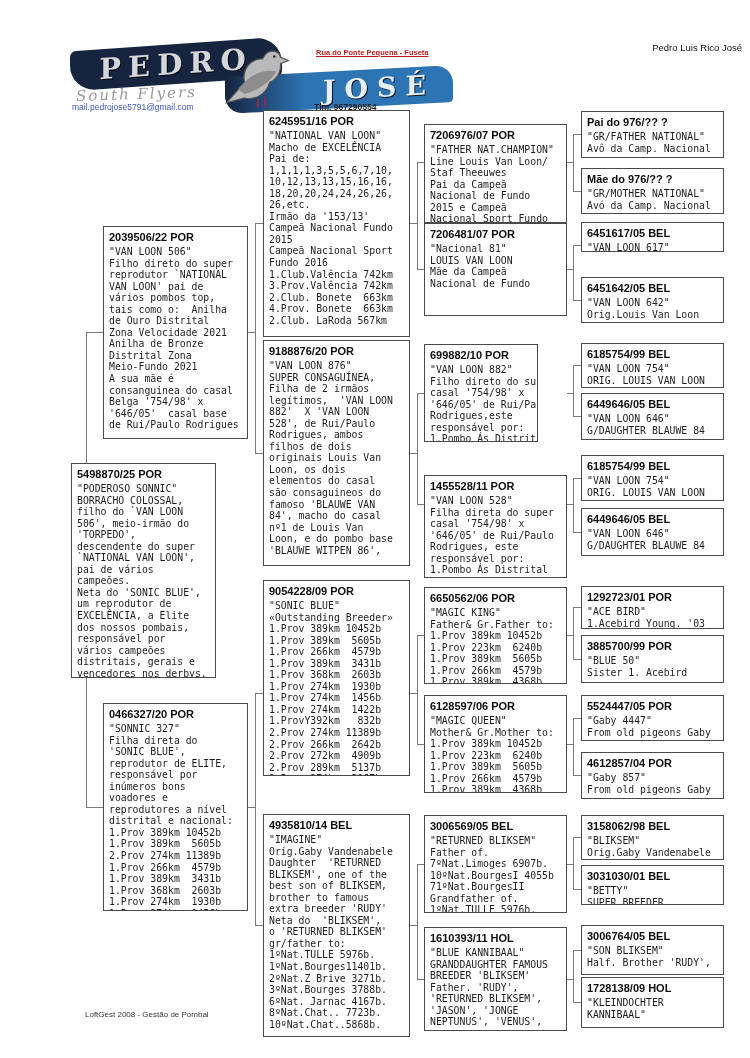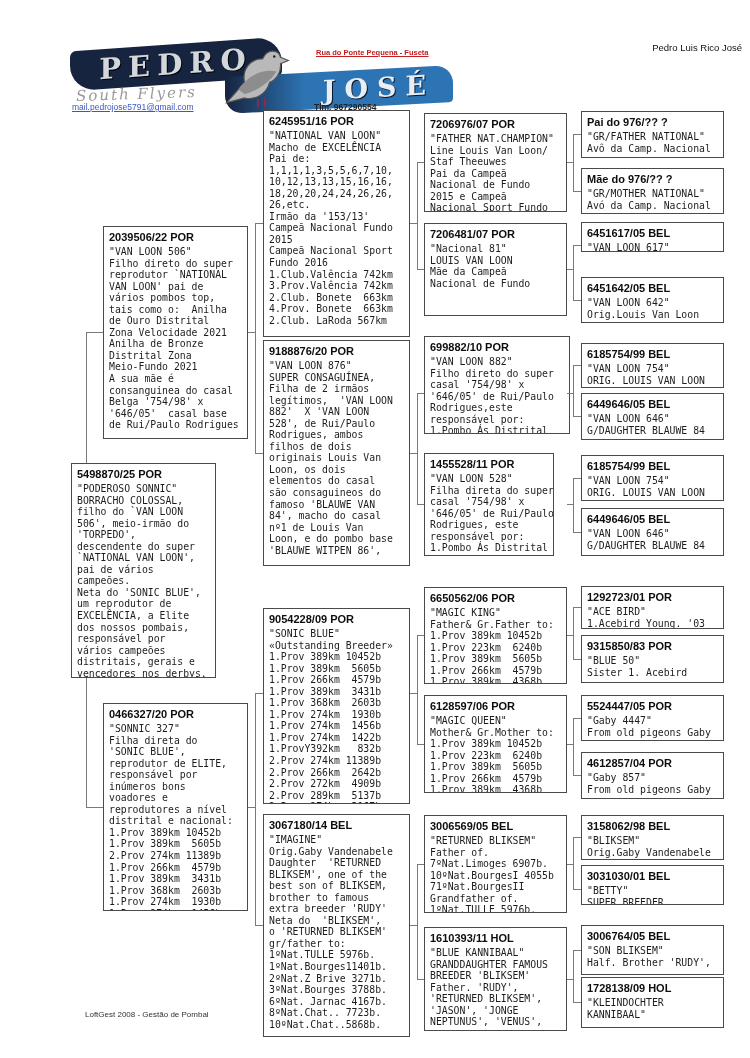--- a/index.html
+++ b/index.html
@@ -22,21 +22,21 @@
                transform:skewY(-3deg);border-radius:4px 18px 4px 18px;
                display:flex;align-items:center;justify-content:flex-end;padding-right:18px;box-sizing:border-box;}
   .banner-jose span{font-family:"DejaVu Serif",serif;font-weight:bold;font-size:27px;
                letter-spacing:9px;color:#e8eef4;text-shadow:1px 1px 0 #0c1526;}
   .pigeon{position:absolute;left:138px;top:-4px;width:92px;height:78px;z-index:3;}
   .logo-address{position:absolute;left:246px;top:10px;width:140px;font:bold 7.5px/9px "Liberation Sans",sans-serif;
                color:#c22020;text-decoration:underline;z-index:4;}
   .tagline{position:absolute;left:6px;top:47px;font-family:"DejaVu Serif",serif;font-style:italic;
                font-size:15px;letter-spacing:2px;color:#9a9a9a;transform:rotate(-2deg);}
   .logo-email{position:absolute;left:2px;top:64px;font:8.5px/10px "Liberation Sans",sans-serif;
-               color:#3b57c4;text-decoration:underline;}
+               color:#3b57c4;}
   .logo-phone{position:absolute;left:244px;top:64px;font:bold 8.5px/10px "Liberation Sans",sans-serif;color:#222;}
   .owner{position:absolute;right:8px;top:42px;font:9.5px/12px "Liberation Sans",sans-serif;color:#111;}
   .footer{position:absolute;left:85px;top:1010px;font:8px/10px "Liberation Sans",sans-serif;color:#333;}
 </style>
 </head>
 <body>
 
 <div class="logo">
   <div class="banner-pedro">
       <span>PEDRO</span>
@@ -150,89 +150,89 @@
 originais Louis Van
 Loon, os dois
 elementos do casal
 são consaguineos do
 famoso 'BLAUWE VAN
 84', macho do casal
 nº1 de Louis Van
 Loon, e do pombo base
 'BLAUWE WITPEN 86',</div>
   </div>
-<div class="pbox" style="left:263px;top:608px;width:147px;height:196px">
+<div class="pbox" style="left:263px;top:580px;width:147px;height:196px">
     <div class="ring">9054228/09 POR</div>
     <div class="btxt">"SONIC BLUE"
 «Outstanding Breeder»
 1.Prov 389km 10452b
 1.Prov 389km  5605b
 1.Prov 266km  4579b
 1.Prov 389km  3431b
 1.Prov 368km  2603b
 1.Prov 274km  1930b
 1.Prov 274km  1456b
 1.Prov 274km  1422b
 1.ProvY392km   832b
 2.Prov 274km 11389b
 2.Prov 266km  2642b
 2.Prov 272km  4909b
 2.Prov 289km  5137b
 2.Prov 274km  3167b
 ORIGINAL PEDRO JOSÉ</div>
   </div>
 <div class="pbox" style="left:263px;top:814px;width:147px;height:223px">
-    <div class="ring">3067180/14 BEL</div>
+    <div class="ring">4935810/14 BEL</div>
     <div class="btxt">"IMAGINE"
 Orig.Gaby Vandenabele
 Daughter  'RETURNED
 BLIKSEM', one of the
 best son of BLIKSEM,
 brother to famous
 extra breeder 'RUDY'
 Neta do  'BLIKSEM',
 o 'RETURNED BLIKSEM'
 gr/father to:
 1ºNat.TULLE 5976b.
 1ºNat.Bourges11401b.
 2ºNat.Z Brive 3271b.
 3ºNat.Bourges 3788b.
 6ºNat. Jarnac 4167b.
 8ºNat.Chat.. 7723b.
 10ºNat.Chat..5868b.</div>
   </div>
 
-<div class="pbox" style="left:424px;top:113px;width:143px;height:99px">
+<div class="pbox" style="left:424px;top:124px;width:143px;height:99px">
     <div class="ring">7206976/07 POR</div>
     <div class="btxt">"FATHER NAT.CHAMPION"
 Line Louis Van Loon/
 Staf Theeuwes
 Pai da Campeã
 Nacional de Fundo
 2015 e Campeã
 Nacional Sport Fundo</div>
   </div>
 <div class="pbox" style="left:424px;top:223px;width:143px;height:93px">
     <div class="ring">7206481/07 POR</div>
     <div class="btxt">"Nacional 81"
 LOUIS VAN LOON
 Mãe da Campeã
 Nacional de Fundo</div>
   </div>
-<div class="pbox" style="left:424px;top:336px;width:146px;height:98px">
+<div class="pbox" style="left:424px;top:344px;width:114px;height:98px">
     <div class="ring">699882/10 POR</div>
     <div class="btxt">"VAN LOON 882"
 Filho direto do super
 casal '754/98' x
 '646/05' de Rui/Paulo
 Rodrigues,este
 responsável por:
 1.Pombo Ás Distrital</div>
   </div>
-<div class="pbox" style="left:424px;top:453px;width:130px;height:103px">
+<div class="pbox" style="left:424px;top:475px;width:143px;height:103px">
     <div class="ring">1455528/11 POR</div>
     <div class="btxt">"VAN LOON 528"
 Filha direta do super
 casal '754/98' x
 '646/05' de Rui/Paulo
 Rodrigues, este
 responsável por:
 1.Pombo Ás Distrital</div>
   </div>
 <div class="pbox" style="left:424px;top:587px;width:143px;height:97px">
@@ -315,21 +315,21 @@
     <div class="ring">6449646/05 BEL</div>
     <div class="btxt">"VAN LOON 646"
 G/DAUGHTER BLAUWE 84</div>
   </div>
 <div class="pbox" style="left:581px;top:586px;width:143px;height:43px">
     <div class="ring">1292723/01 POR</div>
     <div class="btxt">"ACE BIRD"
 1.Acebird Young. '03</div>
   </div>
 <div class="pbox" style="left:581px;top:635px;width:143px;height:48px">
-    <div class="ring">9315850/83 POR</div>
+    <div class="ring">3885700/99 POR</div>
     <div class="btxt">"BLUE 50"
 Sister 1. Acebird</div>
   </div>
 <div class="pbox" style="left:581px;top:695px;width:143px;height:46px">
     <div class="ring">5524447/05 POR</div>
     <div class="btxt">"Gaby 4447"
 From old pigeons Gaby</div>
   </div>
 <div class="pbox" style="left:581px;top:752px;width:143px;height:47px">
     <div class="ring">4612857/04 POR</div>

